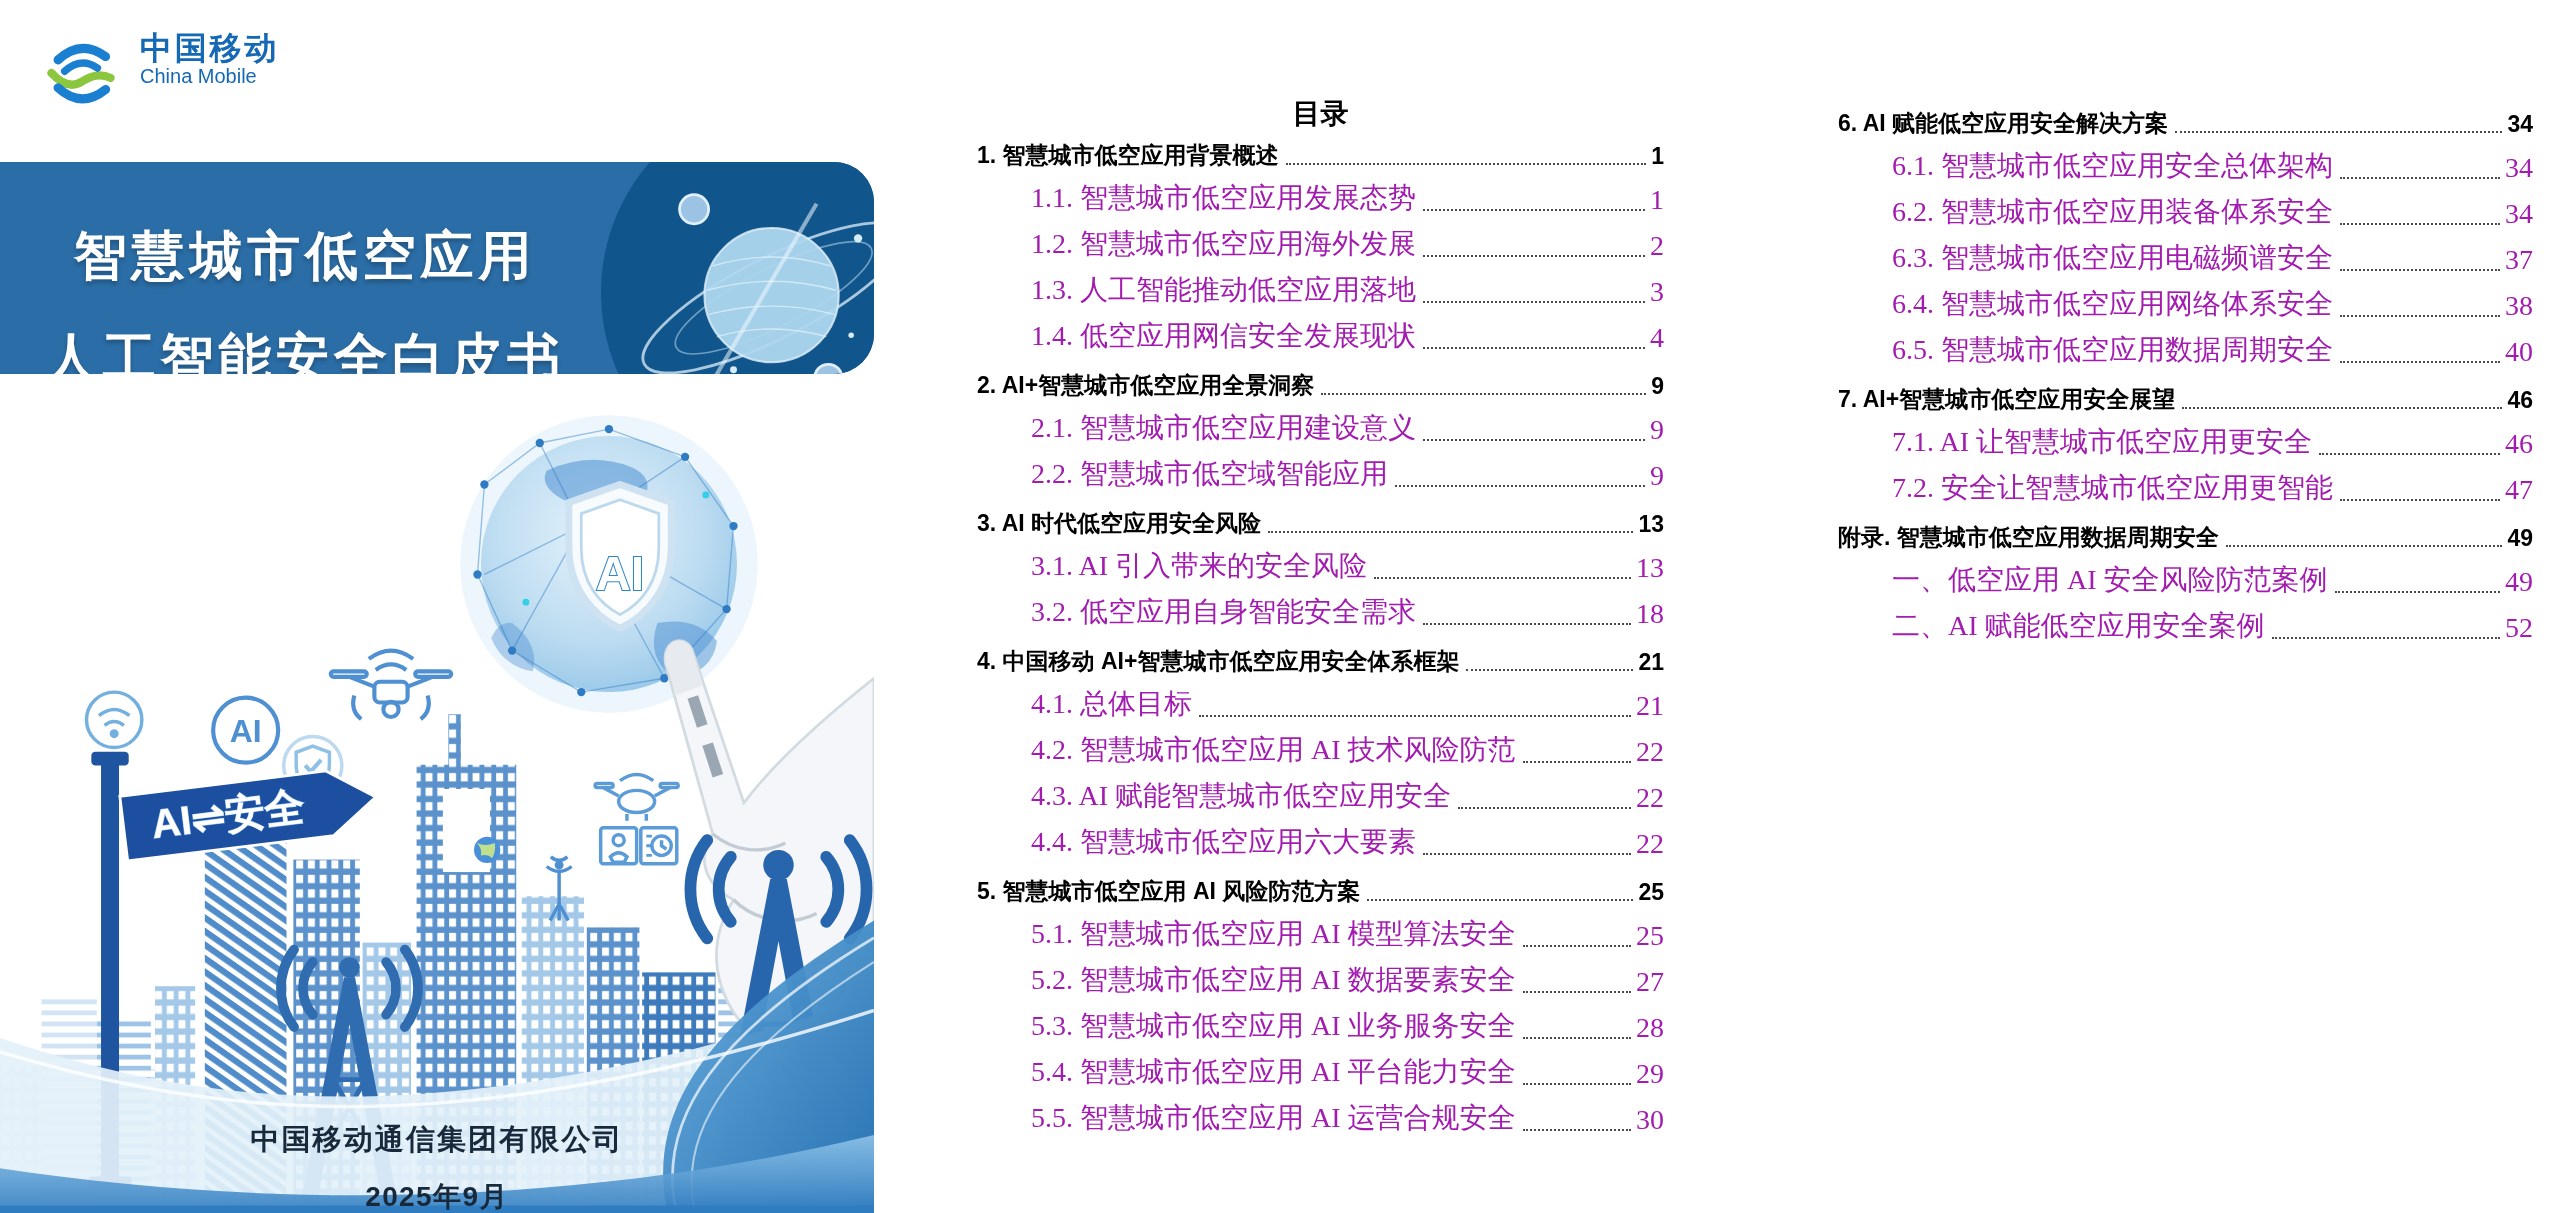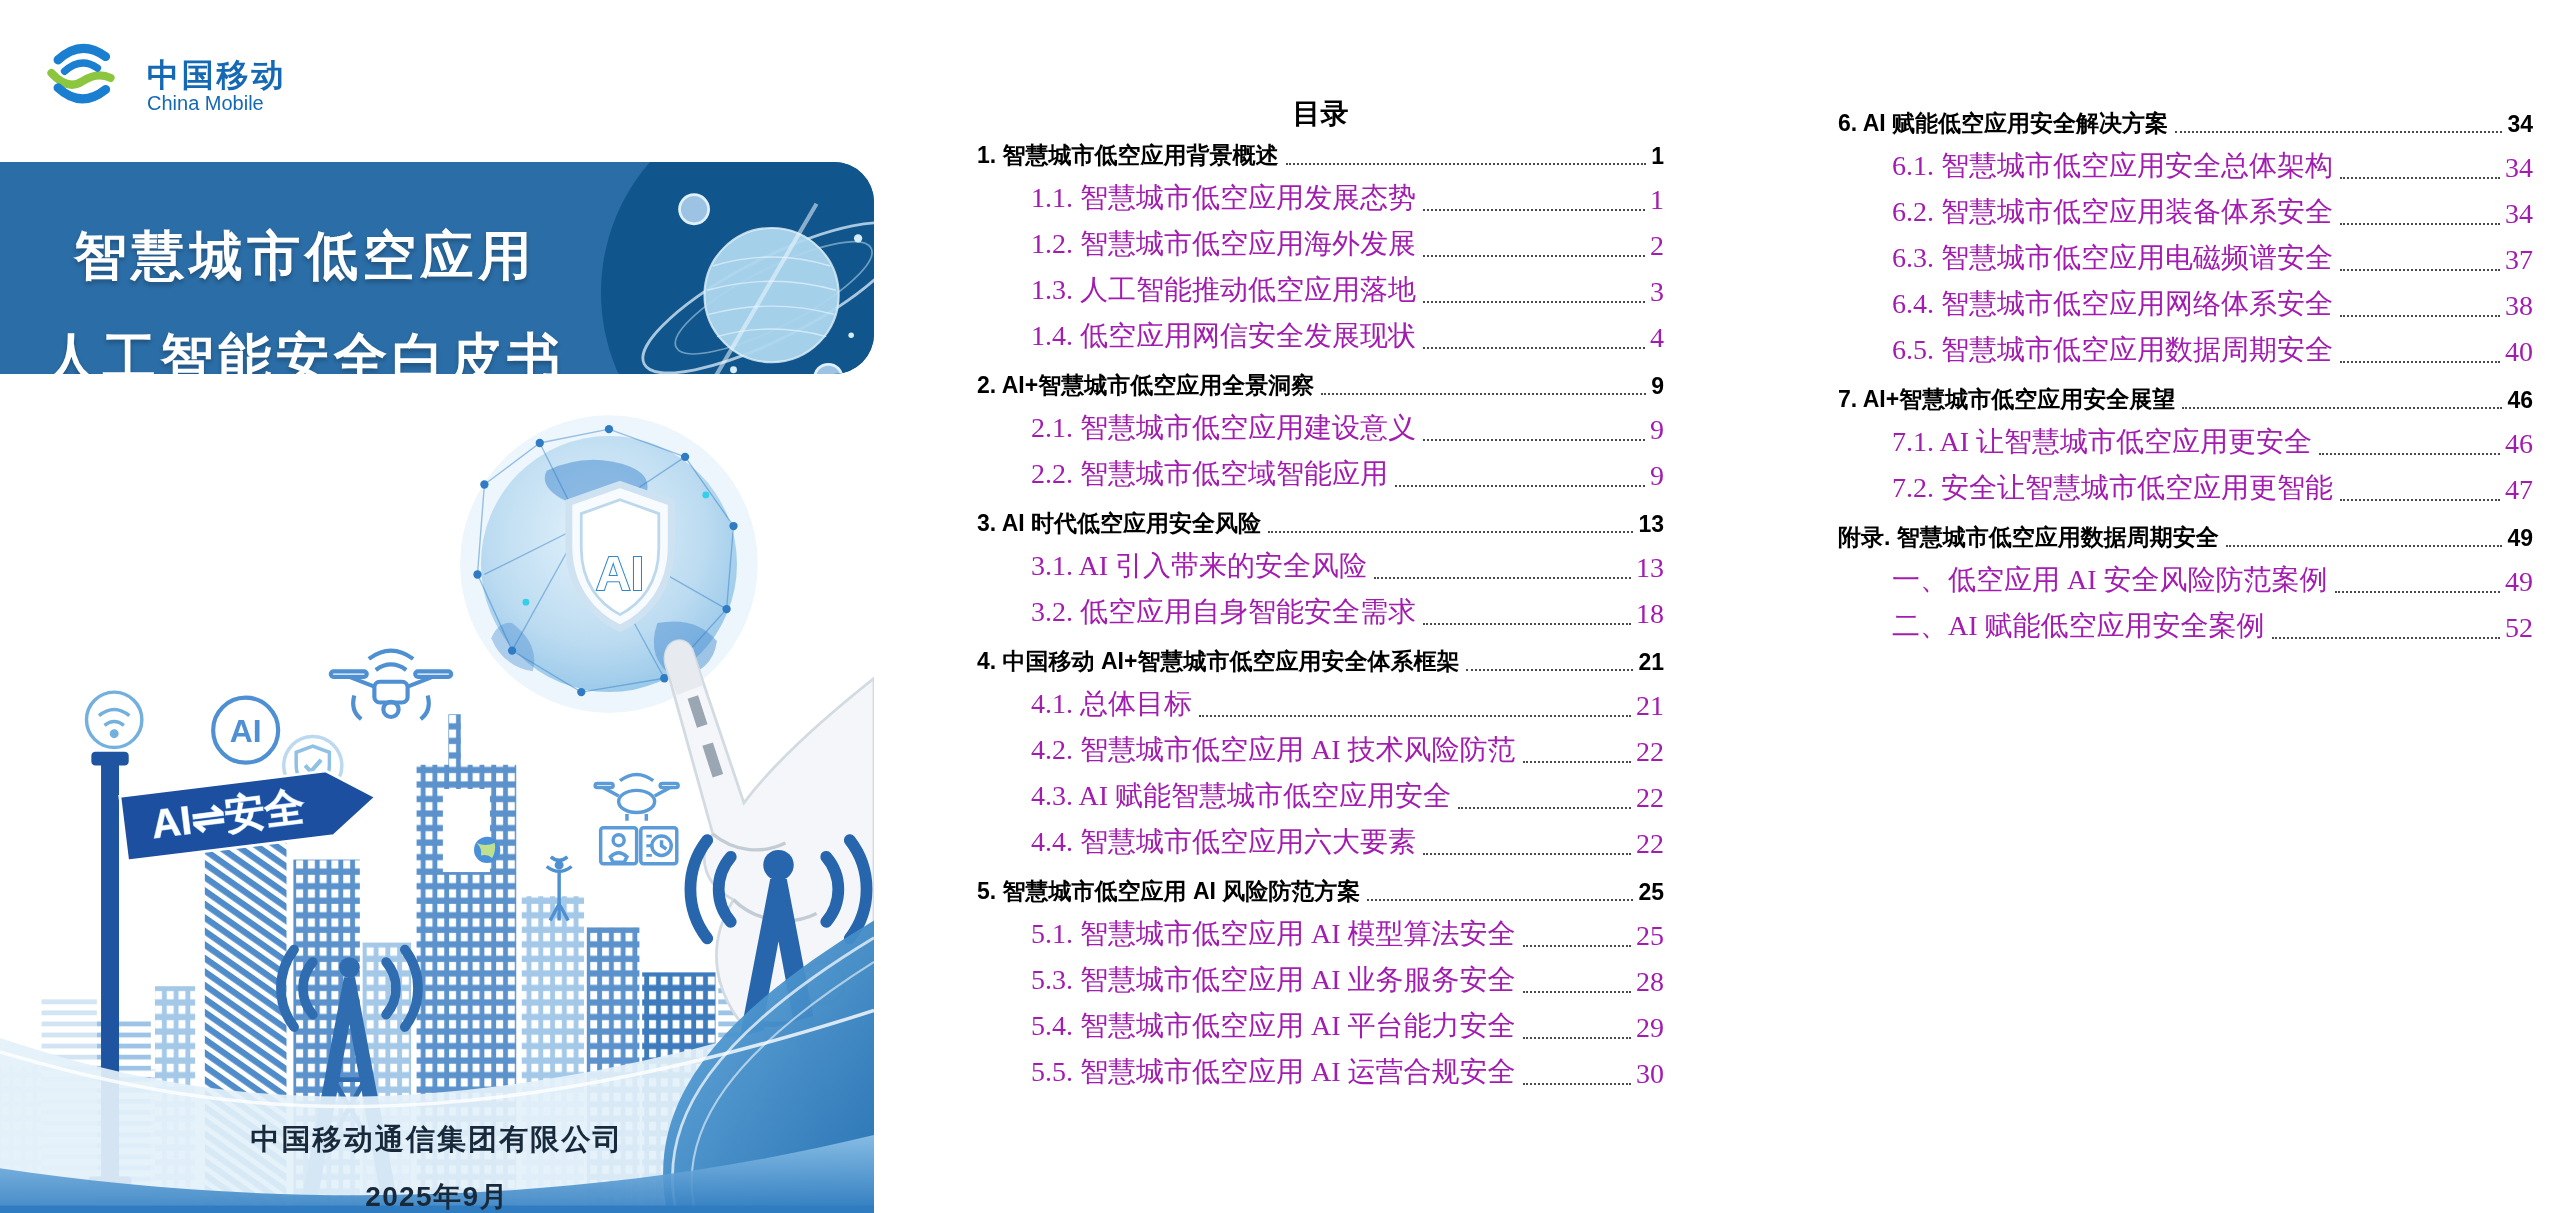--- a/index.html
+++ b/index.html
@@ -1,21 +1,21 @@
 <!DOCTYPE html>
 <html style="font-size:11px"><head>
 <meta charset="utf-8">
 <style>
   html,body{margin:0;padding:0;background:#ffffff;}
   #page{position:relative;width:2576px;height:1214px;background:#ffffff;overflow:hidden;
         font-family:"Liberation Sans",sans-serif;}
 
   
   #cover{position:absolute;left:0;top:0;width:874px;height:1214px;overflow:hidden;}
-  #logo{position:absolute;left:40px;top:32px;display:flex;align-items:flex-end;gap:25px;}
+  #logo{position:absolute;left:40px;top:32px;display:flex;align-items:flex-start;gap:18px;}
   #logo .logo-text{line-height:1.05;}
   #logo .zh{font-size:32px;font-weight:700;color:#1569b4;letter-spacing:2.8px;}
   #logo .en{font-size:20px;color:#1569b4;}
 
   #banner{position:absolute;left:0;top:162px;width:874px;height:212px;
           background:#2b6da6;border-radius:0 40px 40px 0;overflow:hidden;}
   #banner .dark-panel{position:absolute;left:692px;top:0;right:0;bottom:0;
           background:#175a90;border-radius:0 40px 40px 0;}
   #banner .dark-circle{position:absolute;left:601px;top:-68px;width:397px;height:397px;
           border-radius:50%;background:#10568c;}
@@ -385,20 +385,25 @@
         <span class="toc-label">5. 智慧城市低空应用 AI 风险防范方案</span>
         <span class="toc-leader"></span>
         <span class="toc-page">25</span>
       </div>
       <div class="toc-row lvl2">
         <span class="toc-label">5.1. 智慧城市低空应用 AI 模型算法安全</span>
         <span class="toc-leader"></span>
         <span class="toc-page">25</span>
       </div>
       <div class="toc-row lvl2">
+        <span class="toc-label">5.2. 智慧城市低空应用 AI 数据要素安全</span>
+        <span class="toc-leader"></span>
+        <span class="toc-page">27</span>
+      </div>
+      <div class="toc-row lvl2">
         <span class="toc-label">5.3. 智慧城市低空应用 AI 业务服务安全</span>
         <span class="toc-leader"></span>
         <span class="toc-page">28</span>
       </div>
       <div class="toc-row lvl2">
         <span class="toc-label">5.4. 智慧城市低空应用 AI 平台能力安全</span>
         <span class="toc-leader"></span>
         <span class="toc-page">29</span>
       </div>
       <div class="toc-row lvl2">

